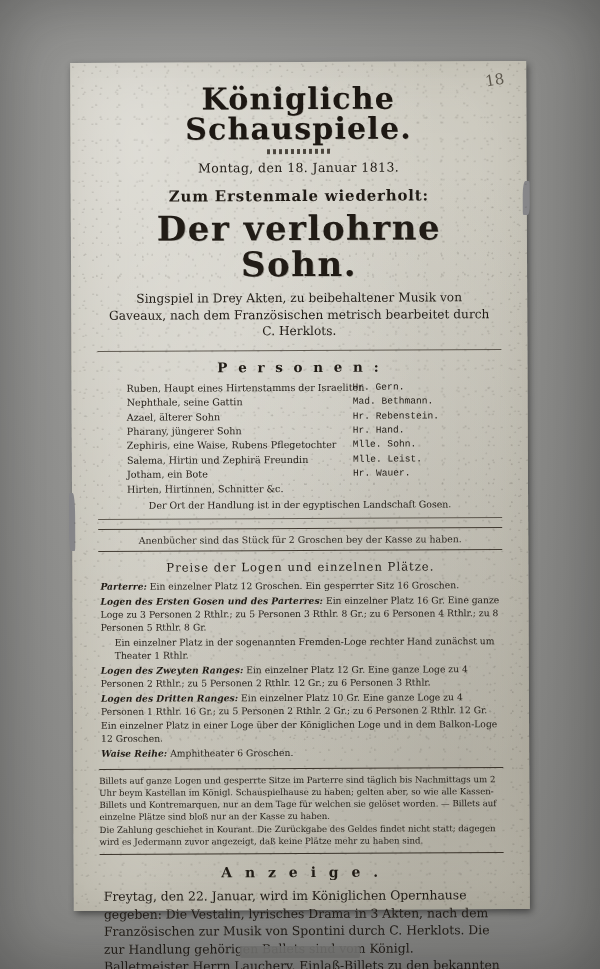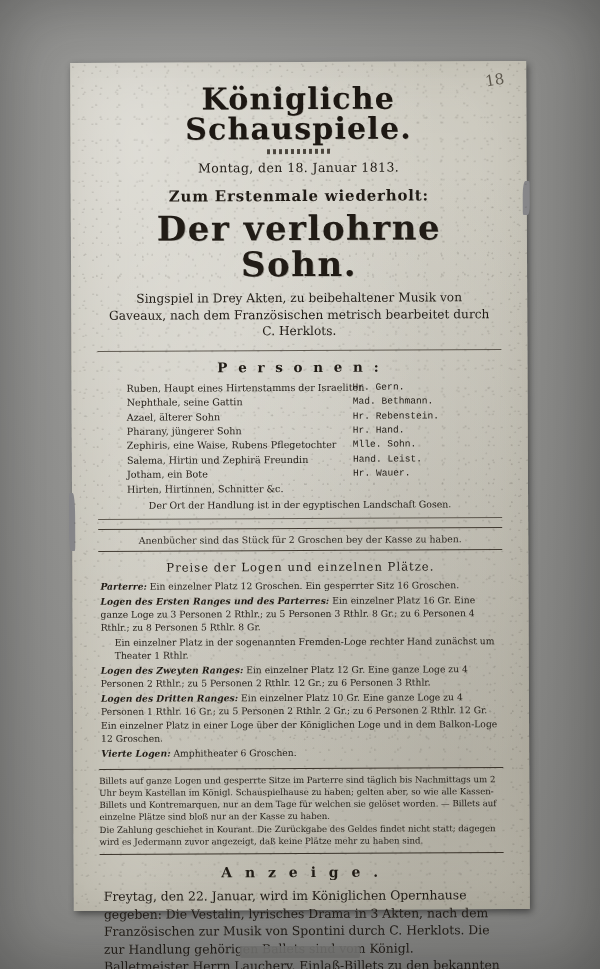--- a/index.html
+++ b/index.html
@@ -262,56 +262,56 @@
           <div class="row">Salema, Hirtin und Zephirä Freundin</div>
           <div class="row">Jotham, ein Bote</div>
           <div class="row">Hirten, Hirtinnen, Schnitter &amp;c.</div>
         </div>
         <div class="actors">
           <div class="row">Hr. Gern.</div>
           <div class="row">Mad. Bethmann.</div>
           <div class="row">Hr. Rebenstein.</div>
           <div class="row">Hr. Hand.</div>
           <div class="row">Mlle. Sohn.</div>
-          <div class="row">Hand. Leist.</div>
+          <div class="row">Mlle. Leist.</div>
           <div class="row">Hr. Wauer.</div>
           <div class="row"></div>
         </div>
       </div>
 
       <div class="scene-note">Der Ort der Handlung ist in der egyptischen Landschaft Gosen.</div>
 
       <hr class="hr">
 
       <div class="boxed-note">Anenbücher sind das Stück für 2 Groschen bey der Kasse zu haben.</div>
 
       <div class="prices-head">Preise der Logen und einzelnen Plätze.</div>
 
       <div class="price-block">
         <p>
           <span class="lbl">Parterre:</span>
           <span>Ein einzelner Platz 12 Groschen.  Ein gesperrter Sitz 16 Groschen.</span>
         </p>
         <p>
-          <span class="lbl">Logen des Ersten Ranges und des Parterres:</span>
+          <span class="lbl">Logen des Ersten Gosen und des Parterres:</span>
           <span>Ein einzelner Platz 16 Gr.   Eine ganze Loge zu 3 Personen 2 Rthlr.; zu 5 Personen 3 Rthlr. 8 Gr.; zu 6 Personen 4 Rthlr.; zu 8 Personen 5 Rthlr. 8 Gr.</span>
         </p>
         <p>
           <span class="indent-1">Ein einzelner Platz in der sogenannten Fremden-Loge rechter Hand zunächst um Theater 1 Rthlr.</span>
         </p>
         <p>
           <span class="lbl">Logen des Zweyten Ranges:</span>
           <span>Ein einzelner Platz 12 Gr.   Eine ganze Loge zu 4 Personen 2 Rthlr.; zu 5 Personen 2 Rthlr. 12 Gr.; zu 6 Personen 3 Rthlr.</span>
         </p>
         <p>
           <span class="lbl">Logen des Dritten Ranges:</span>
           <span>Ein einzelner Platz 10 Gr.   Eine ganze Loge zu 4 Personen 1 Rthlr. 16 Gr.; zu 5 Personen 2 Rthlr. 2 Gr.; zu 6 Personen 2 Rthlr. 12 Gr.   Ein einzelner Platz in einer Loge über der Königlichen Loge und in dem Balkon-Loge 12 Groschen.</span>
         </p>
         <p>
-          <span class="lbl">Vierte Logen:</span>
+          <span class="lbl">Waise Reihe:</span>
           <span>Amphitheater 6 Groschen.</span>
         </p>
       </div>
 
       <div class="fineprint">
         <p>Billets auf ganze Logen und gesperrte Sitze im Parterre sind täglich bis Nachmittags um 2 Uhr beym Kastellan im Königl. Schauspielhause zu haben; gelten aber, so wie alle Kassen-Billets und Kontremarquen, nur an dem Tage für welchen sie gelöset worden. — Billets auf einzelne Plätze sind bloß nur an der Kasse zu haben.</p>
         <p>Die Zahlung geschiehet in Kourant.   Die Zurückgabe des Geldes findet nicht statt; dagegen wird es Jedermann zuvor angezeigt, daß keine Plätze mehr zu haben sind.</p>
       </div>
 
       <div class="anzeige-head">A n z e i g e .</div>

